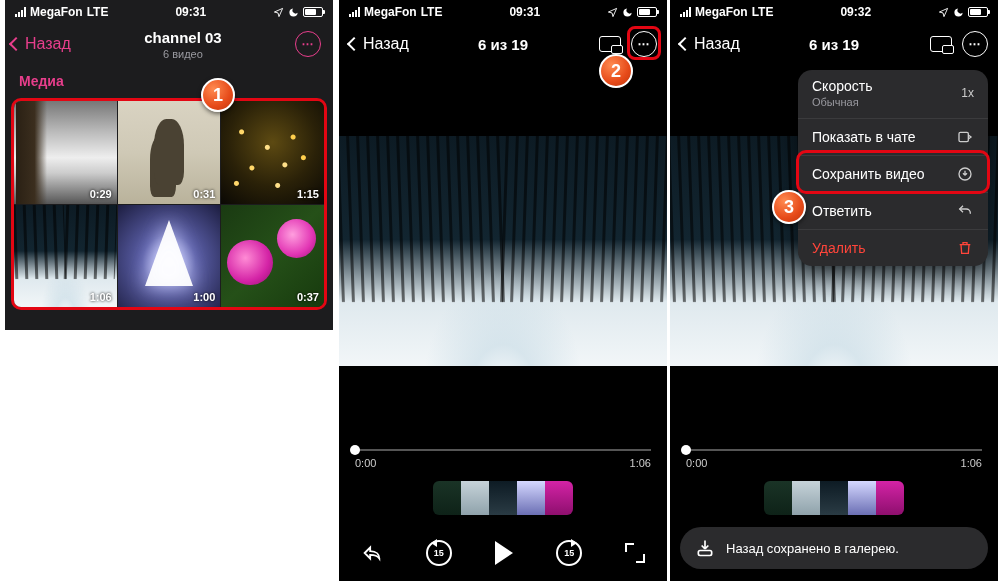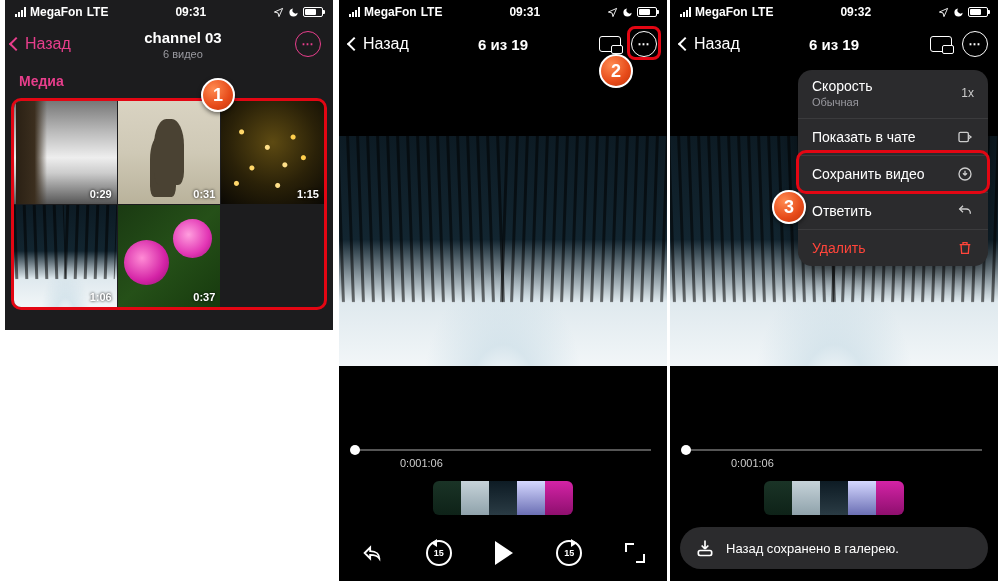--- a/index.html
+++ b/index.html
@@ -150,21 +150,21 @@
     display:flex;align-items:center;justify-content:center;color:#fff;
     font-weight:700; letter-spacing:1px; font-size:12px;
   }
   .pip-icon { width:22px; height:16px; position:relative; border:1.5px solid #fff; border-radius:3px;}
   .pip-icon::after{content:"";position:absolute;right:-3px;bottom:-3px;width:10px;height:7px;border:1.5px solid #fff;border-radius:2px;background:#000;}
 
   
   .timeline { position:absolute; left:16px; right:16px; bottom:112px; }
   .track { height:2px; background:#555; position:relative; }
   .track .knob { position:absolute; left:0; top:50%; width:10px;height:10px;background:#fff;border-radius:50%;transform:translate(-50%,-50%);}
-  .times { display:flex; font-size:11px; color:#ccc; margin-top:6px;margin-left:45px;}
+  .times { display:flex; justify-content:space-between; font-size:11px; color:#ccc; margin-top:6px;}
 
   
   .filmstrip { position:absolute; left:50%; transform:translateX(-50%); bottom:66px;
     display:flex; height:34px; border-radius:6px; overflow:hidden;}
   .filmstrip > div { width:28px; height:100%; }
   .fs1{background:linear-gradient(#1a3326,#0e2218);} 
   .fs2{background:linear-gradient(#c6d3d9,#8fa2ab);} 
   .fs3{background:linear-gradient(#0d1b24,#2a3b44);} 
   .fs4{background:linear-gradient(#d5d8ff,#6b6fb4);} 
   .fs5{background:linear-gradient(#d423a6,#8e0f6e);} 
@@ -287,20 +287,23 @@
       </div>
     <div class="thumb th-horse">
         <span class="dur">0:31</span>
       </div>
     <div class="thumb th-city">
         <span class="dur">1:15</span>
       </div>
     <div class="thumb forest">
         <span class="dur">1:06</span>
       </div>
+    <div class="thumb th-tree">
+        <span class="dur">1:00</span>
+      </div>
     <div class="thumb th-flower">
         <span class="dur">0:37</span>
       </div>
   </div>
   <div class="badge" style="top:78px;right:98px">1</div>
 </div>
 
 <div class="phone phone-2">
   <div class="statusbar">
     <div class="sb-left">

